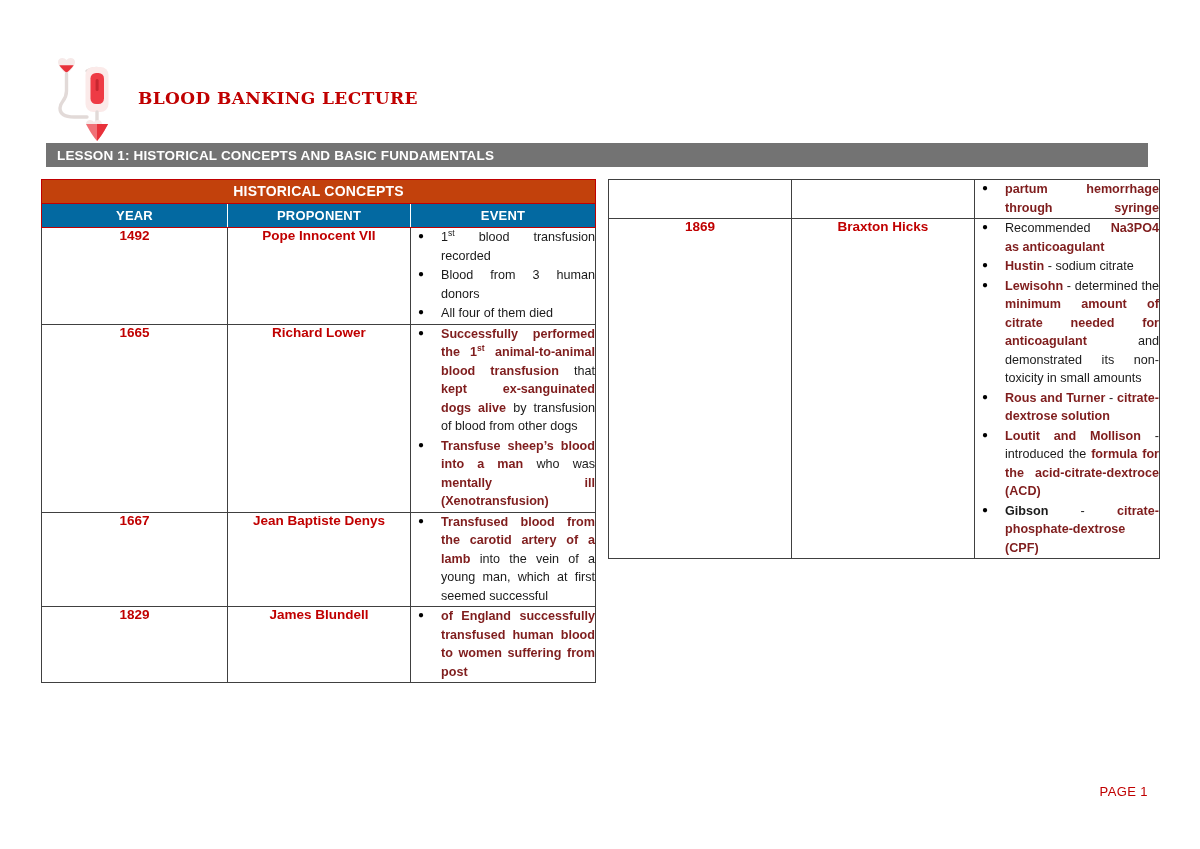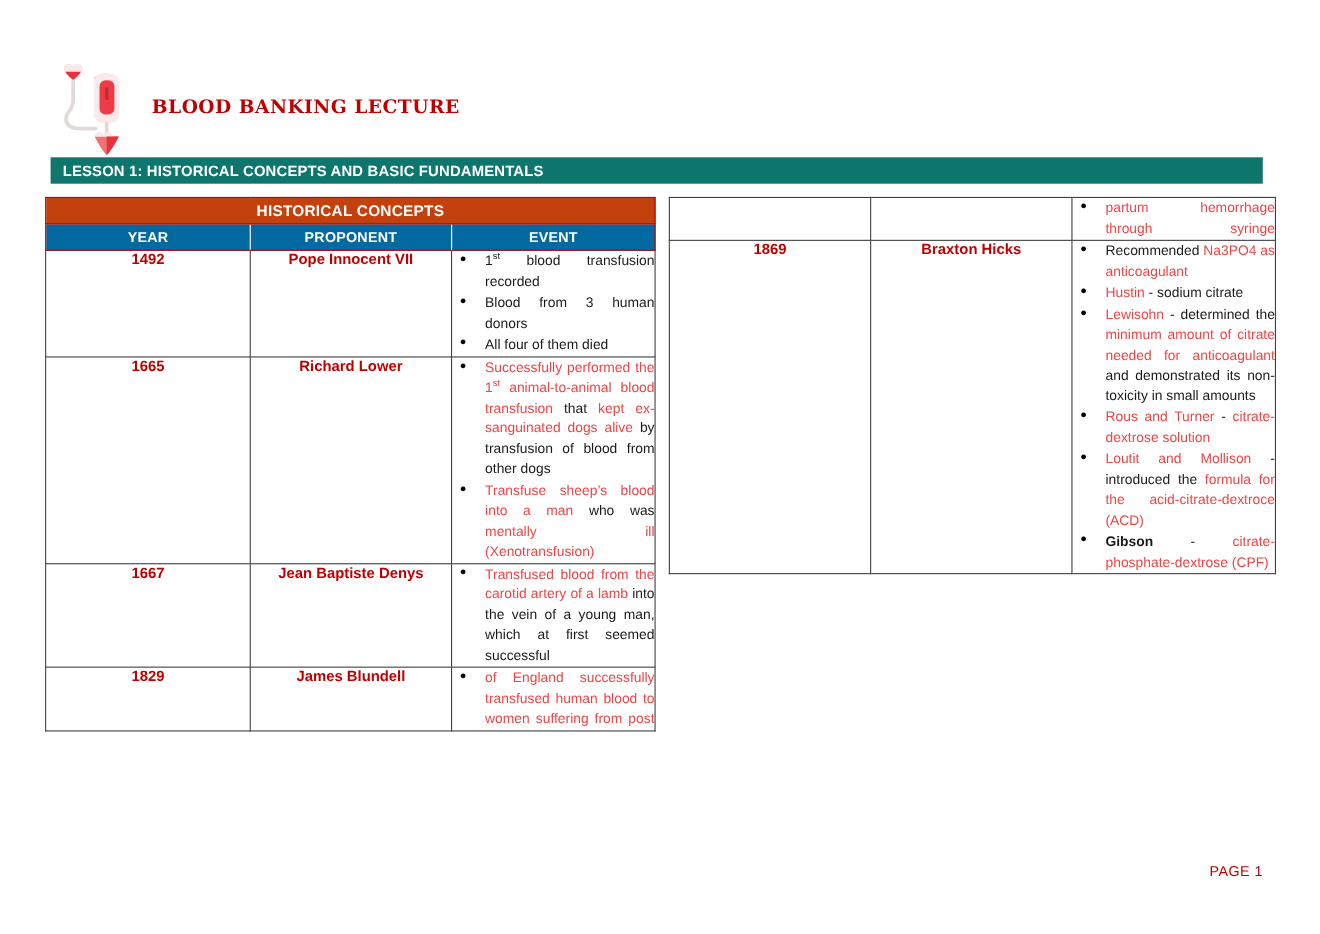--- a/index.html
+++ b/index.html
@@ -43,21 +43,21 @@
     white-space: nowrap;
   }
 
   
   .lesson-banner {
     position: absolute;
     left: 46px;
     top: 143px;
     width: 1102px;
     height: 24px;
-    background: #0f766e;
+    background: #737373;
     color: #ffffff;
     font-weight: bold;
     font-size: 13.5px;
     letter-spacing: 0.15px;
     display: flex;
     align-items: center;
     padding-left: 11px;
   }
 
   
@@ -124,21 +124,21 @@
     position: absolute;
     left: 7px;
     top: -1px;
     font-size: 10px;
     color: #000000;
     line-height: 1.75;
   }
   
   ul.bullets > li > span { display: inline; }
 
-  .r { color: #ef4444; font-weight: normal; }
+  .r { color: #7f1d1d; font-weight: bold; }
   .k { color: #1a1a1a; font-weight: bold; }
   .n { color: #1a1a1a; font-weight: normal; }
   sup { font-size: 0.68em; vertical-align: super; line-height: 0; }
 
   
   .just { text-align: justify; text-align-last: justify; }
   .just-normal { text-align: justify; text-align-last: left; }
 
   
   .page-footer {

